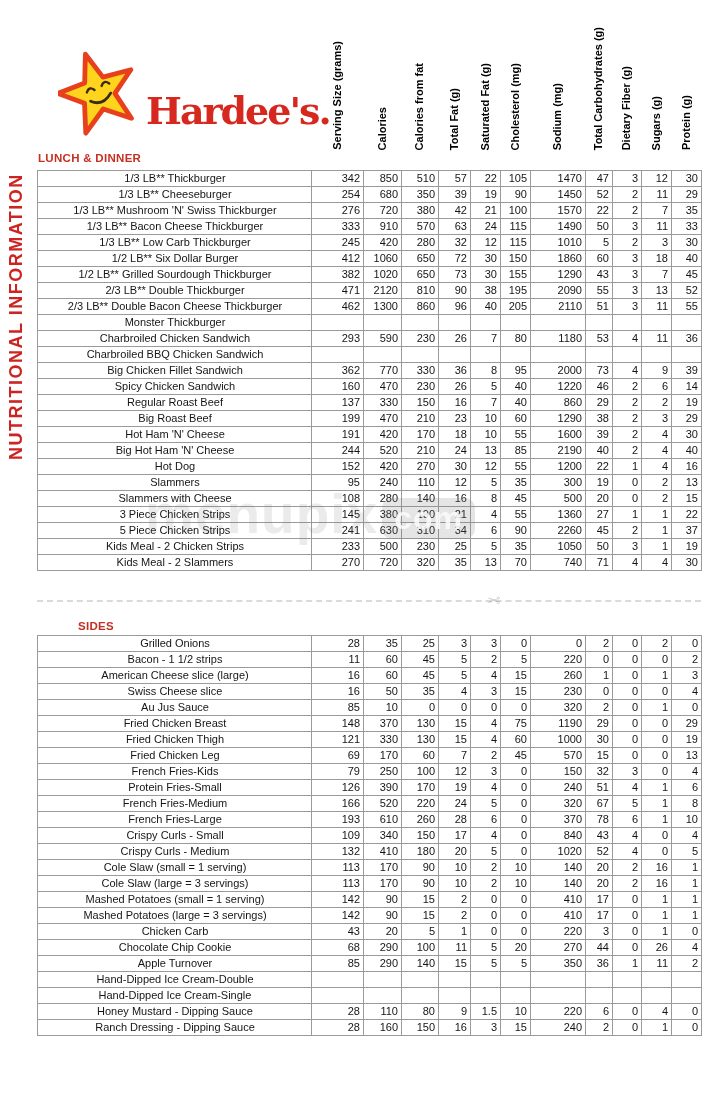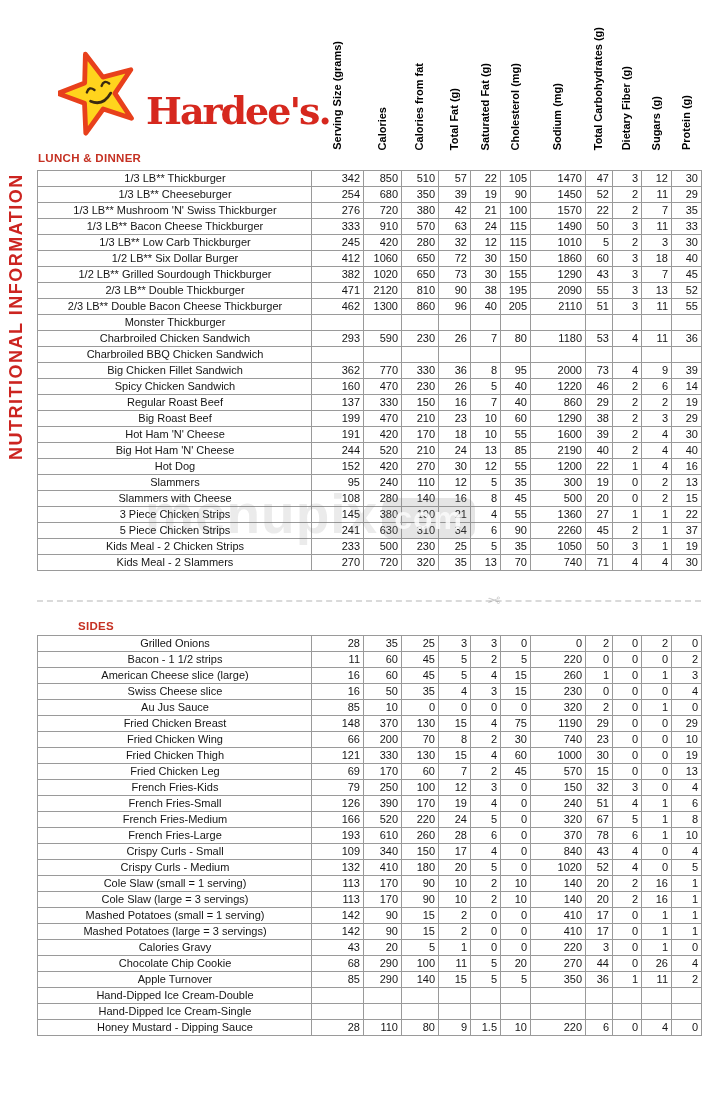--- a/index.html
+++ b/index.html
@@ -994,515 +994,515 @@
 
             <td class="num-cell">29</td>
 
             <td class="num-cell">0</td>
 
             <td class="num-cell">0</td>
 
             <td class="num-cell">29</td>
           </tr>
 
-        <tr>
-          <td class="name-cell">Fried Chicken Wing</td>
-
-            <td class="num-cell">66</td>
-
-            <td class="num-cell">200</td>
-
-            <td class="num-cell">70</td>
+
+        <tr>
+          <td class="name-cell">Fried Chicken Thigh</td>
+
+            <td class="num-cell">121</td>
+
+            <td class="num-cell">330</td>
+
+            <td class="num-cell">130</td>
+
+            <td class="num-cell">15</td>
+
+            <td class="num-cell">4</td>
+
+            <td class="num-cell">60</td>
+
+            <td class="num-cell">1000</td>
+
+            <td class="num-cell">30</td>
+
+            <td class="num-cell">0</td>
+
+            <td class="num-cell">0</td>
+
+            <td class="num-cell">19</td>
+          </tr>
+
+        <tr>
+          <td class="name-cell">Fried Chicken Leg</td>
+
+            <td class="num-cell">69</td>
+
+            <td class="num-cell">170</td>
+
+            <td class="num-cell">60</td>
+
+            <td class="num-cell">7</td>
+
+            <td class="num-cell">2</td>
+
+            <td class="num-cell">45</td>
+
+            <td class="num-cell">570</td>
+
+            <td class="num-cell">15</td>
+
+            <td class="num-cell">0</td>
+
+            <td class="num-cell">0</td>
+
+            <td class="num-cell">13</td>
+          </tr>
+
+        <tr>
+          <td class="name-cell">French Fries-Kids</td>
+
+            <td class="num-cell">79</td>
+
+            <td class="num-cell">250</td>
+
+            <td class="num-cell">100</td>
+
+            <td class="num-cell">12</td>
+
+            <td class="num-cell">3</td>
+
+            <td class="num-cell">0</td>
+
+            <td class="num-cell">150</td>
+
+            <td class="num-cell">32</td>
+
+            <td class="num-cell">3</td>
+
+            <td class="num-cell">0</td>
+
+            <td class="num-cell">4</td>
+          </tr>
+
+        <tr>
+          <td class="name-cell">Protein Fries-Small</td>
+
+            <td class="num-cell">126</td>
+
+            <td class="num-cell">390</td>
+
+            <td class="num-cell">170</td>
+
+            <td class="num-cell">19</td>
+
+            <td class="num-cell">4</td>
+
+            <td class="num-cell">0</td>
+
+            <td class="num-cell">240</td>
+
+            <td class="num-cell">51</td>
+
+            <td class="num-cell">4</td>
+
+            <td class="num-cell">1</td>
+
+            <td class="num-cell">6</td>
+          </tr>
+
+        <tr>
+          <td class="name-cell">French Fries-Medium</td>
+
+            <td class="num-cell">166</td>
+
+            <td class="num-cell">520</td>
+
+            <td class="num-cell">220</td>
+
+            <td class="num-cell">24</td>
+
+            <td class="num-cell">5</td>
+
+            <td class="num-cell">0</td>
+
+            <td class="num-cell">320</td>
+
+            <td class="num-cell">67</td>
+
+            <td class="num-cell">5</td>
+
+            <td class="num-cell">1</td>
 
             <td class="num-cell">8</td>
-
-            <td class="num-cell">2</td>
-
-            <td class="num-cell">30</td>
-
-            <td class="num-cell">740</td>
-
-            <td class="num-cell">23</td>
-
-            <td class="num-cell">0</td>
-
-            <td class="num-cell">0</td>
+          </tr>
+
+        <tr>
+          <td class="name-cell">French Fries-Large</td>
+
+            <td class="num-cell">193</td>
+
+            <td class="num-cell">610</td>
+
+            <td class="num-cell">260</td>
+
+            <td class="num-cell">28</td>
+
+            <td class="num-cell">6</td>
+
+            <td class="num-cell">0</td>
+
+            <td class="num-cell">370</td>
+
+            <td class="num-cell">78</td>
+
+            <td class="num-cell">6</td>
+
+            <td class="num-cell">1</td>
 
             <td class="num-cell">10</td>
           </tr>
 
         <tr>
-          <td class="name-cell">Fried Chicken Thigh</td>
-
-            <td class="num-cell">121</td>
-
-            <td class="num-cell">330</td>
-
-            <td class="num-cell">130</td>
+          <td class="name-cell">Crispy Curls - Small</td>
+
+            <td class="num-cell">109</td>
+
+            <td class="num-cell">340</td>
+
+            <td class="num-cell">150</td>
+
+            <td class="num-cell">17</td>
+
+            <td class="num-cell">4</td>
+
+            <td class="num-cell">0</td>
+
+            <td class="num-cell">840</td>
+
+            <td class="num-cell">43</td>
+
+            <td class="num-cell">4</td>
+
+            <td class="num-cell">0</td>
+
+            <td class="num-cell">4</td>
+          </tr>
+
+        <tr>
+          <td class="name-cell">Crispy Curls - Medium</td>
+
+            <td class="num-cell">132</td>
+
+            <td class="num-cell">410</td>
+
+            <td class="num-cell">180</td>
+
+            <td class="num-cell">20</td>
+
+            <td class="num-cell">5</td>
+
+            <td class="num-cell">0</td>
+
+            <td class="num-cell">1020</td>
+
+            <td class="num-cell">52</td>
+
+            <td class="num-cell">4</td>
+
+            <td class="num-cell">0</td>
+
+            <td class="num-cell">5</td>
+          </tr>
+
+
+        <tr>
+          <td class="name-cell">Cole Slaw (small = 1 serving)</td>
+
+            <td class="num-cell">113</td>
+
+            <td class="num-cell">170</td>
+
+            <td class="num-cell">90</td>
+
+            <td class="num-cell">10</td>
+
+            <td class="num-cell">2</td>
+
+            <td class="num-cell">10</td>
+
+            <td class="num-cell">140</td>
+
+            <td class="num-cell">20</td>
+
+            <td class="num-cell">2</td>
+
+            <td class="num-cell">16</td>
+
+            <td class="num-cell">1</td>
+          </tr>
+
+        <tr>
+          <td class="name-cell">Cole Slaw (large = 3 servings)</td>
+
+            <td class="num-cell">113</td>
+
+            <td class="num-cell">170</td>
+
+            <td class="num-cell">90</td>
+
+            <td class="num-cell">10</td>
+
+            <td class="num-cell">2</td>
+
+            <td class="num-cell">10</td>
+
+            <td class="num-cell">140</td>
+
+            <td class="num-cell">20</td>
+
+            <td class="num-cell">2</td>
+
+            <td class="num-cell">16</td>
+
+            <td class="num-cell">1</td>
+          </tr>
+
+        <tr>
+          <td class="name-cell">Mashed Potatoes (small = 1 serving)</td>
+
+            <td class="num-cell">142</td>
+
+            <td class="num-cell">90</td>
 
             <td class="num-cell">15</td>
 
-            <td class="num-cell">4</td>
-
-            <td class="num-cell">60</td>
-
-            <td class="num-cell">1000</td>
-
-            <td class="num-cell">30</td>
-
-            <td class="num-cell">0</td>
-
-            <td class="num-cell">0</td>
-
-            <td class="num-cell">19</td>
-          </tr>
-
-        <tr>
-          <td class="name-cell">Fried Chicken Leg</td>
-
-            <td class="num-cell">69</td>
-
-            <td class="num-cell">170</td>
-
-            <td class="num-cell">60</td>
-
-            <td class="num-cell">7</td>
-
-            <td class="num-cell">2</td>
-
-            <td class="num-cell">45</td>
-
-            <td class="num-cell">570</td>
+            <td class="num-cell">2</td>
+
+            <td class="num-cell">0</td>
+
+            <td class="num-cell">0</td>
+
+            <td class="num-cell">410</td>
+
+            <td class="num-cell">17</td>
+
+            <td class="num-cell">0</td>
+
+            <td class="num-cell">1</td>
+
+            <td class="num-cell">1</td>
+          </tr>
+
+        <tr>
+          <td class="name-cell">Mashed Potatoes (large = 3 servings)</td>
+
+            <td class="num-cell">142</td>
+
+            <td class="num-cell">90</td>
 
             <td class="num-cell">15</td>
 
-            <td class="num-cell">0</td>
-
-            <td class="num-cell">0</td>
-
-            <td class="num-cell">13</td>
-          </tr>
-
-        <tr>
-          <td class="name-cell">French Fries-Kids</td>
-
-            <td class="num-cell">79</td>
-
-            <td class="num-cell">250</td>
+            <td class="num-cell">2</td>
+
+            <td class="num-cell">0</td>
+
+            <td class="num-cell">0</td>
+
+            <td class="num-cell">410</td>
+
+            <td class="num-cell">17</td>
+
+            <td class="num-cell">0</td>
+
+            <td class="num-cell">1</td>
+
+            <td class="num-cell">1</td>
+          </tr>
+
+        <tr>
+          <td class="name-cell">Chicken Carb</td>
+
+            <td class="num-cell">43</td>
+
+            <td class="num-cell">20</td>
+
+            <td class="num-cell">5</td>
+
+            <td class="num-cell">1</td>
+
+            <td class="num-cell">0</td>
+
+            <td class="num-cell">0</td>
+
+            <td class="num-cell">220</td>
+
+            <td class="num-cell">3</td>
+
+            <td class="num-cell">0</td>
+
+            <td class="num-cell">1</td>
+
+            <td class="num-cell">0</td>
+          </tr>
+
+        <tr>
+          <td class="name-cell">Chocolate Chip Cookie</td>
+
+            <td class="num-cell">68</td>
+
+            <td class="num-cell">290</td>
 
             <td class="num-cell">100</td>
 
-            <td class="num-cell">12</td>
-
-            <td class="num-cell">3</td>
-
-            <td class="num-cell">0</td>
+            <td class="num-cell">11</td>
+
+            <td class="num-cell">5</td>
+
+            <td class="num-cell">20</td>
+
+            <td class="num-cell">270</td>
+
+            <td class="num-cell">44</td>
+
+            <td class="num-cell">0</td>
+
+            <td class="num-cell">26</td>
+
+            <td class="num-cell">4</td>
+          </tr>
+
+        <tr>
+          <td class="name-cell">Apple Turnover</td>
+
+            <td class="num-cell">85</td>
+
+            <td class="num-cell">290</td>
+
+            <td class="num-cell">140</td>
+
+            <td class="num-cell">15</td>
+
+            <td class="num-cell">5</td>
+
+            <td class="num-cell">5</td>
+
+            <td class="num-cell">350</td>
+
+            <td class="num-cell">36</td>
+
+            <td class="num-cell">1</td>
+
+            <td class="num-cell">11</td>
+
+            <td class="num-cell">2</td>
+          </tr>
+
+        <tr>
+          <td class="name-cell">Hand-Dipped Ice Cream-Double</td>
+
+            <td class="num-cell"></td>
+
+            <td class="num-cell"></td>
+
+            <td class="num-cell"></td>
+
+            <td class="num-cell"></td>
+
+            <td class="num-cell"></td>
+
+            <td class="num-cell"></td>
+
+            <td class="num-cell"></td>
+
+            <td class="num-cell"></td>
+
+            <td class="num-cell"></td>
+
+            <td class="num-cell"></td>
+
+            <td class="num-cell"></td>
+          </tr>
+
+        <tr>
+          <td class="name-cell">Hand-Dipped Ice Cream-Single</td>
+
+            <td class="num-cell"></td>
+
+            <td class="num-cell"></td>
+
+            <td class="num-cell"></td>
+
+            <td class="num-cell"></td>
+
+            <td class="num-cell"></td>
+
+            <td class="num-cell"></td>
+
+            <td class="num-cell"></td>
+
+            <td class="num-cell"></td>
+
+            <td class="num-cell"></td>
+
+            <td class="num-cell"></td>
+
+            <td class="num-cell"></td>
+          </tr>
+
+        <tr>
+          <td class="name-cell">Honey Mustard - Dipping Sauce</td>
+
+            <td class="num-cell">28</td>
+
+            <td class="num-cell">110</td>
+
+            <td class="num-cell">80</td>
+
+            <td class="num-cell">9</td>
+
+            <td class="num-cell">1.5</td>
+
+            <td class="num-cell">10</td>
+
+            <td class="num-cell">220</td>
+
+            <td class="num-cell">6</td>
+
+            <td class="num-cell">0</td>
+
+            <td class="num-cell">4</td>
+
+            <td class="num-cell">0</td>
+          </tr>
+
+        <tr>
+          <td class="name-cell">Ranch Dressing - Dipping Sauce</td>
+
+            <td class="num-cell">28</td>
+
+            <td class="num-cell">160</td>
 
             <td class="num-cell">150</td>
 
-            <td class="num-cell">32</td>
-
-            <td class="num-cell">3</td>
-
-            <td class="num-cell">0</td>
-
-            <td class="num-cell">4</td>
-          </tr>
-
-        <tr>
-          <td class="name-cell">French Fries-Small</td>
-
-            <td class="num-cell">126</td>
-
-            <td class="num-cell">390</td>
-
-            <td class="num-cell">170</td>
-
-            <td class="num-cell">19</td>
-
-            <td class="num-cell">4</td>
-
-            <td class="num-cell">0</td>
+            <td class="num-cell">16</td>
+
+            <td class="num-cell">3</td>
+
+            <td class="num-cell">15</td>
 
             <td class="num-cell">240</td>
 
-            <td class="num-cell">51</td>
-
-            <td class="num-cell">4</td>
-
-            <td class="num-cell">1</td>
-
-            <td class="num-cell">6</td>
-          </tr>
-
-        <tr>
-          <td class="name-cell">French Fries-Medium</td>
-
-            <td class="num-cell">166</td>
-
-            <td class="num-cell">520</td>
-
-            <td class="num-cell">220</td>
-
-            <td class="num-cell">24</td>
-
-            <td class="num-cell">5</td>
-
-            <td class="num-cell">0</td>
-
-            <td class="num-cell">320</td>
-
-            <td class="num-cell">67</td>
-
-            <td class="num-cell">5</td>
-
-            <td class="num-cell">1</td>
-
-            <td class="num-cell">8</td>
-          </tr>
-
-        <tr>
-          <td class="name-cell">French Fries-Large</td>
-
-            <td class="num-cell">193</td>
-
-            <td class="num-cell">610</td>
-
-            <td class="num-cell">260</td>
-
-            <td class="num-cell">28</td>
-
-            <td class="num-cell">6</td>
-
-            <td class="num-cell">0</td>
-
-            <td class="num-cell">370</td>
-
-            <td class="num-cell">78</td>
-
-            <td class="num-cell">6</td>
-
-            <td class="num-cell">1</td>
-
-            <td class="num-cell">10</td>
-          </tr>
-
-        <tr>
-          <td class="name-cell">Crispy Curls - Small</td>
-
-            <td class="num-cell">109</td>
-
-            <td class="num-cell">340</td>
-
-            <td class="num-cell">150</td>
-
-            <td class="num-cell">17</td>
-
-            <td class="num-cell">4</td>
-
-            <td class="num-cell">0</td>
-
-            <td class="num-cell">840</td>
-
-            <td class="num-cell">43</td>
-
-            <td class="num-cell">4</td>
-
-            <td class="num-cell">0</td>
-
-            <td class="num-cell">4</td>
-          </tr>
-
-        <tr>
-          <td class="name-cell">Crispy Curls - Medium</td>
-
-            <td class="num-cell">132</td>
-
-            <td class="num-cell">410</td>
-
-            <td class="num-cell">180</td>
-
-            <td class="num-cell">20</td>
-
-            <td class="num-cell">5</td>
-
-            <td class="num-cell">0</td>
-
-            <td class="num-cell">1020</td>
-
-            <td class="num-cell">52</td>
-
-            <td class="num-cell">4</td>
-
-            <td class="num-cell">0</td>
-
-            <td class="num-cell">5</td>
-          </tr>
-
-
-        <tr>
-          <td class="name-cell">Cole Slaw (small = 1 serving)</td>
-
-            <td class="num-cell">113</td>
-
-            <td class="num-cell">170</td>
-
-            <td class="num-cell">90</td>
-
-            <td class="num-cell">10</td>
-
-            <td class="num-cell">2</td>
-
-            <td class="num-cell">10</td>
-
-            <td class="num-cell">140</td>
-
-            <td class="num-cell">20</td>
-
-            <td class="num-cell">2</td>
-
-            <td class="num-cell">16</td>
-
-            <td class="num-cell">1</td>
-          </tr>
-
-        <tr>
-          <td class="name-cell">Cole Slaw (large = 3 servings)</td>
-
-            <td class="num-cell">113</td>
-
-            <td class="num-cell">170</td>
-
-            <td class="num-cell">90</td>
-
-            <td class="num-cell">10</td>
-
-            <td class="num-cell">2</td>
-
-            <td class="num-cell">10</td>
-
-            <td class="num-cell">140</td>
-
-            <td class="num-cell">20</td>
-
-            <td class="num-cell">2</td>
-
-            <td class="num-cell">16</td>
-
-            <td class="num-cell">1</td>
-          </tr>
-
-        <tr>
-          <td class="name-cell">Mashed Potatoes (small = 1 serving)</td>
-
-            <td class="num-cell">142</td>
-
-            <td class="num-cell">90</td>
-
-            <td class="num-cell">15</td>
-
-            <td class="num-cell">2</td>
-
-            <td class="num-cell">0</td>
-
-            <td class="num-cell">0</td>
-
-            <td class="num-cell">410</td>
-
-            <td class="num-cell">17</td>
-
-            <td class="num-cell">0</td>
-
-            <td class="num-cell">1</td>
-
-            <td class="num-cell">1</td>
-          </tr>
-
-        <tr>
-          <td class="name-cell">Mashed Potatoes (large = 3 servings)</td>
-
-            <td class="num-cell">142</td>
-
-            <td class="num-cell">90</td>
-
-            <td class="num-cell">15</td>
-
-            <td class="num-cell">2</td>
-
-            <td class="num-cell">0</td>
-
-            <td class="num-cell">0</td>
-
-            <td class="num-cell">410</td>
-
-            <td class="num-cell">17</td>
-
-            <td class="num-cell">0</td>
-
-            <td class="num-cell">1</td>
-
-            <td class="num-cell">1</td>
-          </tr>
-
-        <tr>
-          <td class="name-cell">Calories Gravy</td>
-
-            <td class="num-cell">43</td>
-
-            <td class="num-cell">20</td>
-
-            <td class="num-cell">5</td>
-
-            <td class="num-cell">1</td>
-
-            <td class="num-cell">0</td>
-
-            <td class="num-cell">0</td>
-
-            <td class="num-cell">220</td>
-
-            <td class="num-cell">3</td>
-
-            <td class="num-cell">0</td>
-
-            <td class="num-cell">1</td>
-
-            <td class="num-cell">0</td>
-          </tr>
-
-        <tr>
-          <td class="name-cell">Chocolate Chip Cookie</td>
-
-            <td class="num-cell">68</td>
-
-            <td class="num-cell">290</td>
-
-            <td class="num-cell">100</td>
-
-            <td class="num-cell">11</td>
-
-            <td class="num-cell">5</td>
-
-            <td class="num-cell">20</td>
-
-            <td class="num-cell">270</td>
-
-            <td class="num-cell">44</td>
-
-            <td class="num-cell">0</td>
-
-            <td class="num-cell">26</td>
-
-            <td class="num-cell">4</td>
-          </tr>
-
-        <tr>
-          <td class="name-cell">Apple Turnover</td>
-
-            <td class="num-cell">85</td>
-
-            <td class="num-cell">290</td>
-
-            <td class="num-cell">140</td>
-
-            <td class="num-cell">15</td>
-
-            <td class="num-cell">5</td>
-
-            <td class="num-cell">5</td>
-
-            <td class="num-cell">350</td>
-
-            <td class="num-cell">36</td>
-
-            <td class="num-cell">1</td>
-
-            <td class="num-cell">11</td>
-
-            <td class="num-cell">2</td>
-          </tr>
-
-        <tr>
-          <td class="name-cell">Hand-Dipped Ice Cream-Double</td>
-
-            <td class="num-cell"></td>
-
-            <td class="num-cell"></td>
-
-            <td class="num-cell"></td>
-
-            <td class="num-cell"></td>
-
-            <td class="num-cell"></td>
-
-            <td class="num-cell"></td>
-
-            <td class="num-cell"></td>
-
-            <td class="num-cell"></td>
-
-            <td class="num-cell"></td>
-
-            <td class="num-cell"></td>
-
-            <td class="num-cell"></td>
-          </tr>
-
-        <tr>
-          <td class="name-cell">Hand-Dipped Ice Cream-Single</td>
-
-            <td class="num-cell"></td>
-
-            <td class="num-cell"></td>
-
-            <td class="num-cell"></td>
-
-            <td class="num-cell"></td>
-
-            <td class="num-cell"></td>
-
-            <td class="num-cell"></td>
-
-            <td class="num-cell"></td>
-
-            <td class="num-cell"></td>
-
-            <td class="num-cell"></td>
-
-            <td class="num-cell"></td>
-
-            <td class="num-cell"></td>
-          </tr>
-
-        <tr>
-          <td class="name-cell">Honey Mustard - Dipping Sauce</td>
-
-            <td class="num-cell">28</td>
-
-            <td class="num-cell">110</td>
-
-            <td class="num-cell">80</td>
-
-            <td class="num-cell">9</td>
-
-            <td class="num-cell">1.5</td>
-
-            <td class="num-cell">10</td>
-
-            <td class="num-cell">220</td>
-
-            <td class="num-cell">6</td>
-
-            <td class="num-cell">0</td>
-
-            <td class="num-cell">4</td>
-
-            <td class="num-cell">0</td>
-          </tr>
-
+            <td class="num-cell">2</td>
+
+            <td class="num-cell">0</td>
+
+            <td class="num-cell">1</td>
+
+            <td class="num-cell">0</td>
+          </tr>
       </tbody>
   </table>
 
   <div class="watermark">
     <span class="wm-text">menupix</span><span class="wm-suffix">com</span>
   </div>
 
 </div>
 
 </body></html>

